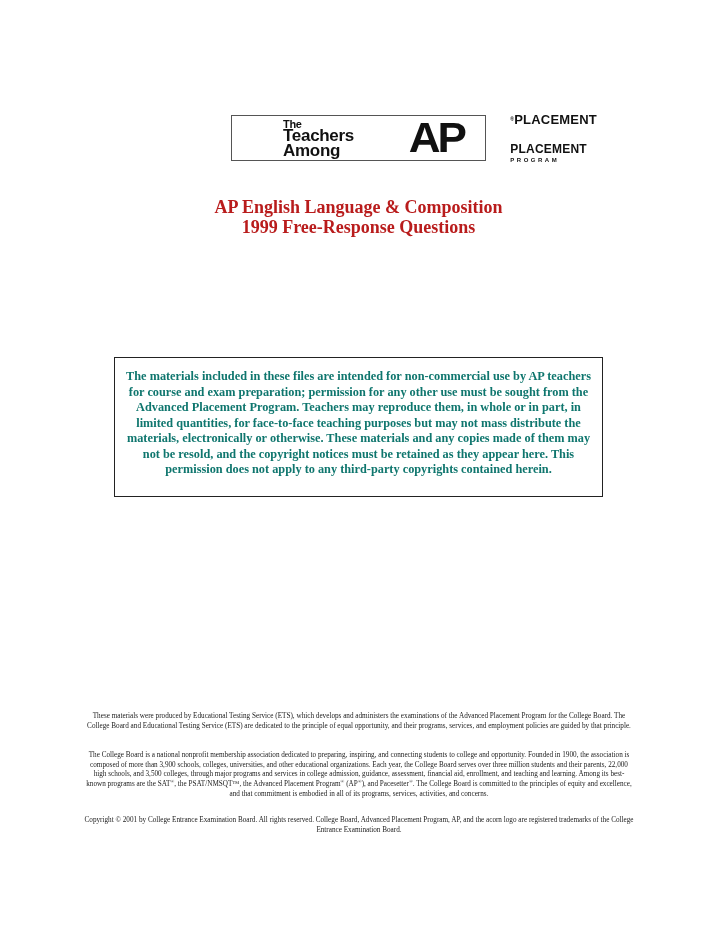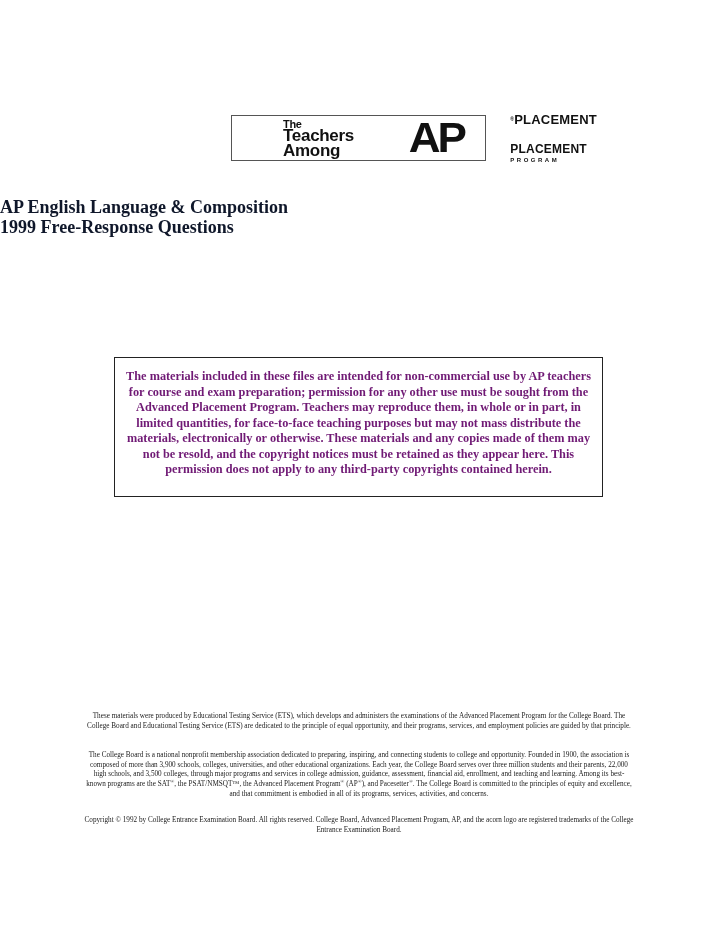--- a/index.html
+++ b/index.html
@@ -26,31 +26,31 @@
   .ap-words {
     font-family: "Liberation Sans", sans-serif; font-weight: bold; color: #111;
     margin-left: 4px; display: flex; flex-direction: column; line-height: 13px;
   }
   .ap-words .adv { font-size: 13px; letter-spacing: 0.2px; }
   .ap-words .plc { font-size: 12px; letter-spacing: 0.2px; margin-top: 17px; }
   .ap-words .prg { font-size: 6px; letter-spacing: 2.5px; line-height: 8px; }
   .reg { font-size: 5px; vertical-align: top; }
 
   .title {
-    position: absolute; left: 0; width: 717px; 
-    font-family: "Liberation Serif", serif; font-weight: bold; font-size: 18px; color: #0f172a;
+    position: absolute; left: 0; width: 717px; text-align: center;
+    font-family: "Liberation Serif", serif; font-weight: bold; font-size: 18px; color: #b91c1c;
   }
   .title.t1 { top: 197px; }
   .title.t2 { top: 217px; }
 
   .notice {
     position: absolute; left: 114px; top: 357px; width: 489px; height: 140px;
     box-sizing: border-box; border: 1.5px solid #222;
     padding: 11px 8px 0 8px; text-align: center;
-    font-family: "Liberation Serif", serif; font-weight: bold; font-size: 12.3px; line-height: 15.5px; color: #701a75;
+    font-family: "Liberation Serif", serif; font-weight: bold; font-size: 12.3px; line-height: 15.5px; color: #0f766e;
   }
 
   .footer {
     position: absolute; left: 84px; width: 550px; text-align: center;
     font-family: "Liberation Serif", serif; font-size: 7.2px; line-height: 9.7px; color: #222;
   }
   .footer.f1 { top: 712px; text-align: center; }
   .footer.f2 { top: 751px; }
   .footer.f3 { top: 816px; }
   sup { font-size: 5px; line-height: 0; }
@@ -86,13 +86,13 @@
 <div class="title t2">1999 Free-Response Questions</div>
 
 <div class="notice">
   <span>The materials included in these files are intended for non-commercial use by AP teachers for course and exam preparation; permission for any other use must be sought from the Advanced Placement Program. Teachers may reproduce them, in whole or in part, in limited quantities, for face-to-face teaching purposes but may not mass distribute the materials, electronically or otherwise. These materials and any copies made of them may not be resold, and the copyright notices must be retained as they appear here. This permission does not apply to any third-party copyrights contained herein.</span>
 </div>
 
 <div class="footer f1">These materials were produced by Educational Testing Service (ETS), which develops and administers the examinations of the Advanced Placement Program for the College Board. The College Board and Educational Testing Service (ETS) are dedicated to the principle of equal opportunity, and their programs, services, and employment policies are guided by that principle.</div>
 
 <div class="footer f2"><span>The College Board is a national nonprofit membership association dedicated to preparing, inspiring, and connecting students to college and opportunity. Founded in 1900, the association is composed of more than 3,900 schools, colleges, universities, and other educational organizations. Each year, the College Board serves over three million students and their parents, 22,000 high schools, and 3,500 colleges, through major programs and services in college admission, guidance, assessment, financial aid, enrollment, and teaching and learning. Among its best-known programs are the SAT</span><sup>®</sup><span>, the PSAT/NMSQT™, the Advanced Placement Program</span><sup>®</sup><span> (AP</span><sup>®</sup><span>), and Pacesetter</span><sup>®</sup><span>. The College Board is committed to the principles of equity and excellence, and that commitment is embodied in all of its programs, services, activities, and concerns.</span></div>
 
-<div class="footer f3">Copyright © 1992 by College Entrance Examination Board. All rights reserved. College Board, Advanced Placement Program, AP, and the acorn logo are registered trademarks of the College Entrance Examination Board.</div>
+<div class="footer f3">Copyright © 2001 by College Entrance Examination Board. All rights reserved. College Board, Advanced Placement Program, AP, and the acorn logo are registered trademarks of the College Entrance Examination Board.</div>
 
 </body></html>

